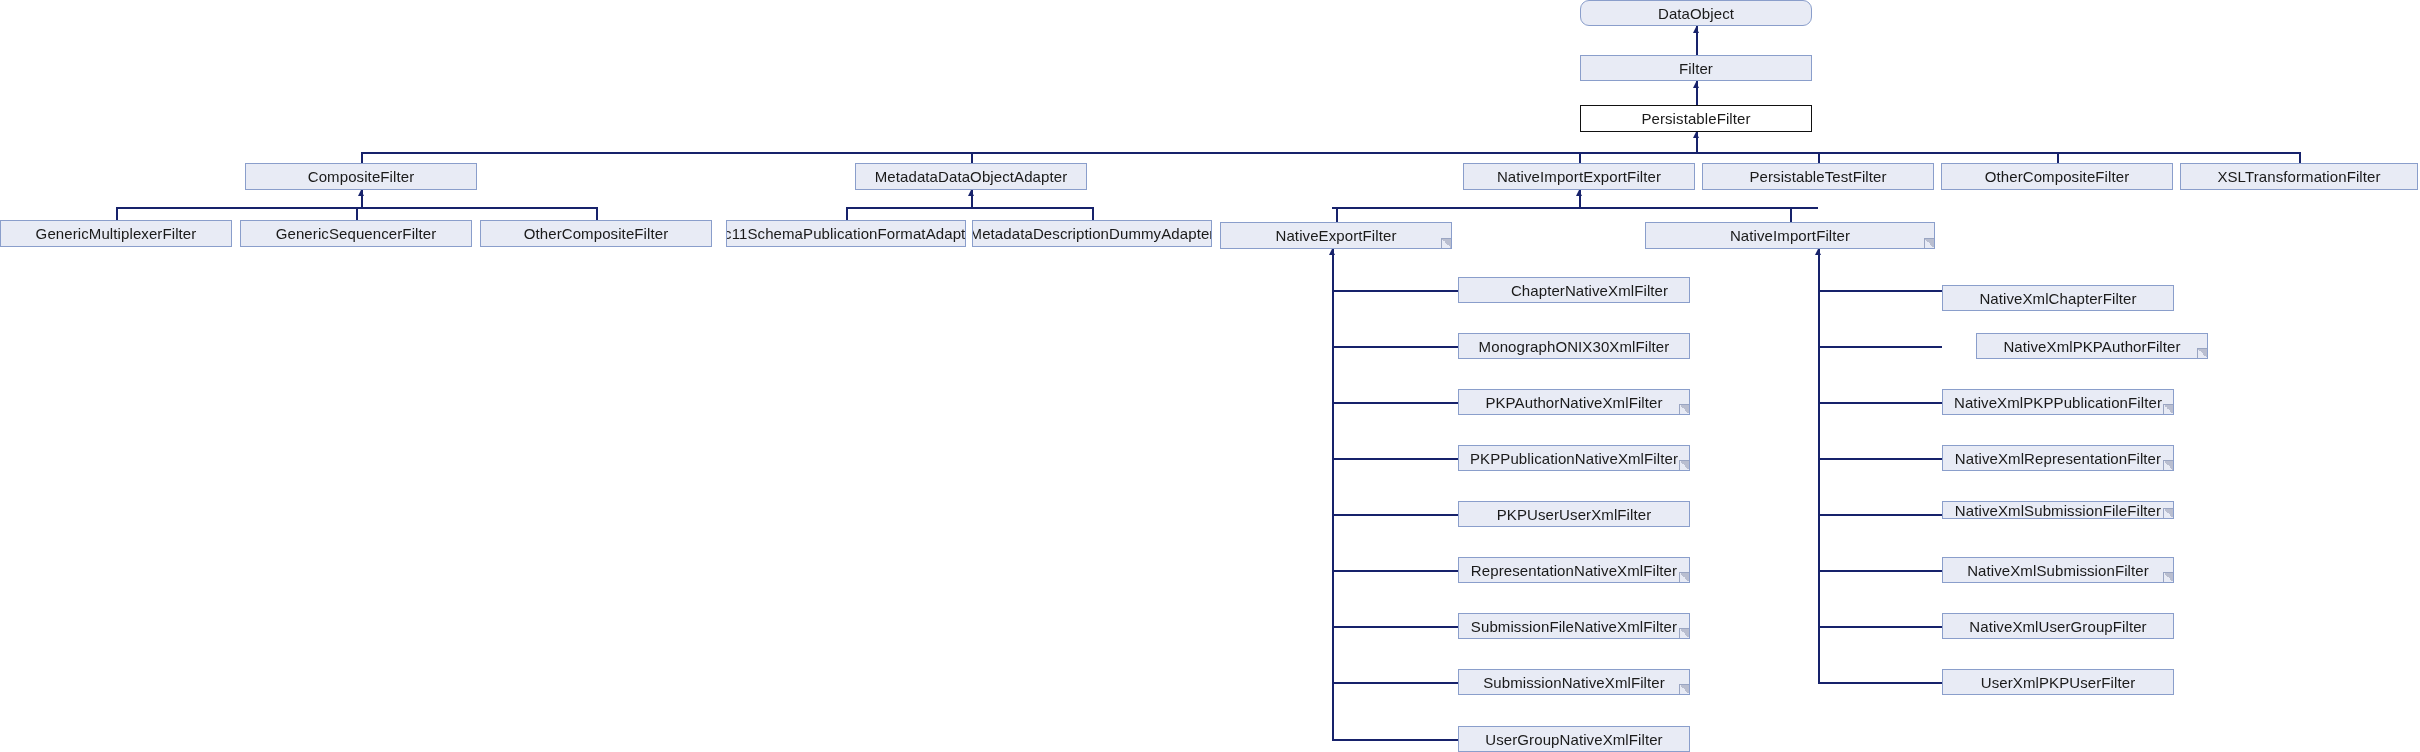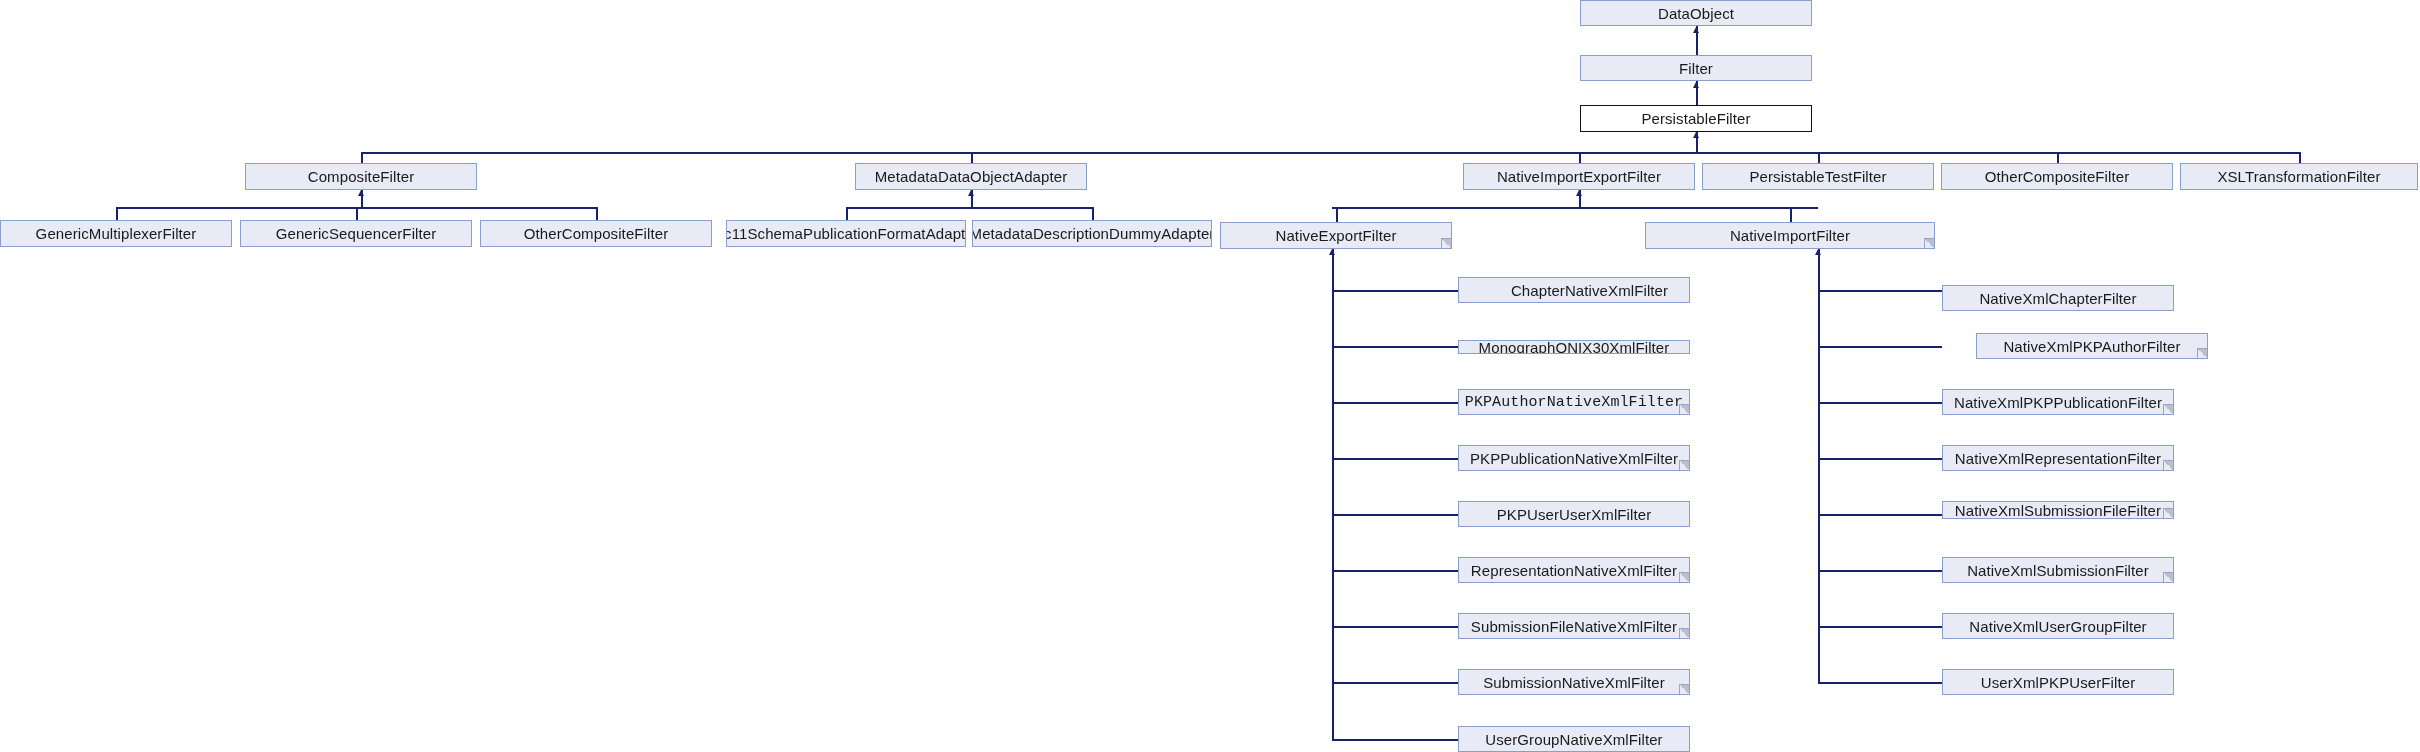--- a/index.html
+++ b/index.html
@@ -61,21 +61,21 @@
     height: 0;
     border-left: 3.5px solid transparent;
     border-right: 3.5px solid transparent;
     border-bottom: 6px solid #17226b;
   }
 </style>
 </head>
 <body>
 
 <div id="diagram">
-    <div class="node" title="DataObject" style="left: 1580px; top: 0px; width: 232px; height: 26px;">DataObject</div>
+    <div class="node" title="DataObject" style="left: 1580px; top: 0px; width: 232px; height: 26px; border-radius: 9px;">DataObject</div>
     <div class="node" title="Filter" style="left: 1580px; top: 55px; width: 232px; height: 26px;">Filter</div>
     <div class="node root" title="PersistableFilter" style="left: 1580px; top: 105px; width: 232px; height: 27px;">PersistableFilter</div>
     <div class="edge v" style="left: 1696px; top: 26px; height: 29px;"></div>
     <div class="arrow" style="left: 1692.5px; top: 27px;"></div>
     <div class="edge v" style="left: 1696px; top: 81px; height: 24px;"></div>
     <div class="arrow" style="left: 1692.5px; top: 82px;"></div>
     <div class="edge v" style="left: 1696px; top: 132px; height: 20px;"></div>
     <div class="arrow" style="left: 1692.5px; top: 132px;"></div>
     <div class="edge h" style="left: 361px; top: 152px; width: 1938px;"></div>
     <div class="node" title="CompositeFilter" style="left: 245px; top: 163px; width: 232px; height: 27px;">CompositeFilter</div>
@@ -110,23 +110,23 @@
     <div class="node" title="MetadataDescriptionDummyAdapter" style="left: 972px; top: 220px; width: 240px; height: 27px;">MetadataDescriptionDummyAdapter</div>
     <div class="edge v" style="left: 1092px; top: 207px; height: 13px;"></div>
     <div class="node folded" title="NativeExportFilter" style="left: 1220px; top: 222px; width: 232px; height: 27px;">NativeExportFilter</div>
     <div class="edge v" style="left: 1336px; top: 207px; height: 15px;"></div>
     <div class="node folded" title="NativeImportFilter" style="left: 1645px; top: 222px; width: 290px; height: 27px;">NativeImportFilter</div>
     <div class="edge v" style="left: 1790px; top: 207px; height: 15px;"></div>
     <div class="arrow" style="left: 1328.5px; top: 249px;"></div>
     <div class="edge v" style="left: 1332px; top: 249px; height: 490px;"></div>
     <div class="node" title="ChapterNativeXmlFilter" style="left: 1458px; top: 277px; width: 232px; height: 26px; padding-left: 31px;">ChapterNativeXmlFilter</div>
     <div class="edge h" style="left: 1332px; top: 290px; width: 126px;"></div>
-    <div class="node" title="MonographONIX30XmlFilter" style="left: 1458px; top: 333px; width: 232px; height: 14px; margin-top: 7px;">MonographONIX30XmlFilter</div>
+    <div class="node" title="MonographONIX30XmlFilter" style="left: 1458px; top: 333px; width: 232px; height: 26px;">MonographONIX30XmlFilter</div>
     <div class="edge h" style="left: 1332px; top: 346px; width: 126px;"></div>
-    <div class="node folded" title="PKPAuthorNativeXmlFilter" style="left: 1458px; top: 389px; width: 232px; height: 26px; font-family: Liberation Mono, monospace;">PKPAuthorNativeXmlFilter</div>
+    <div class="node folded" title="PKPAuthorNativeXmlFilter" style="left: 1458px; top: 389px; width: 232px; height: 26px;">PKPAuthorNativeXmlFilter</div>
     <div class="edge h" style="left: 1332px; top: 402px; width: 126px;"></div>
     <div class="node folded" title="PKPPublicationNativeXmlFilter" style="left: 1458px; top: 445px; width: 232px; height: 26px;">PKPPublicationNativeXmlFilter</div>
     <div class="edge h" style="left: 1332px; top: 458px; width: 126px;"></div>
     <div class="node" title="PKPUserUserXmlFilter" style="left: 1458px; top: 501px; width: 232px; height: 26px;">PKPUserUserXmlFilter</div>
     <div class="edge h" style="left: 1332px; top: 514px; width: 126px;"></div>
     <div class="node folded" title="RepresentationNativeXmlFilter" style="left: 1458px; top: 557px; width: 232px; height: 26px;">RepresentationNativeXmlFilter</div>
     <div class="edge h" style="left: 1332px; top: 570px; width: 126px;"></div>
     <div class="node folded" title="SubmissionFileNativeXmlFilter" style="left: 1458px; top: 613px; width: 232px; height: 26px;">SubmissionFileNativeXmlFilter</div>
     <div class="edge h" style="left: 1332px; top: 626px; width: 126px;"></div>
     <div class="node folded" title="SubmissionNativeXmlFilter" style="left: 1458px; top: 669px; width: 232px; height: 26px;">SubmissionNativeXmlFilter</div>

